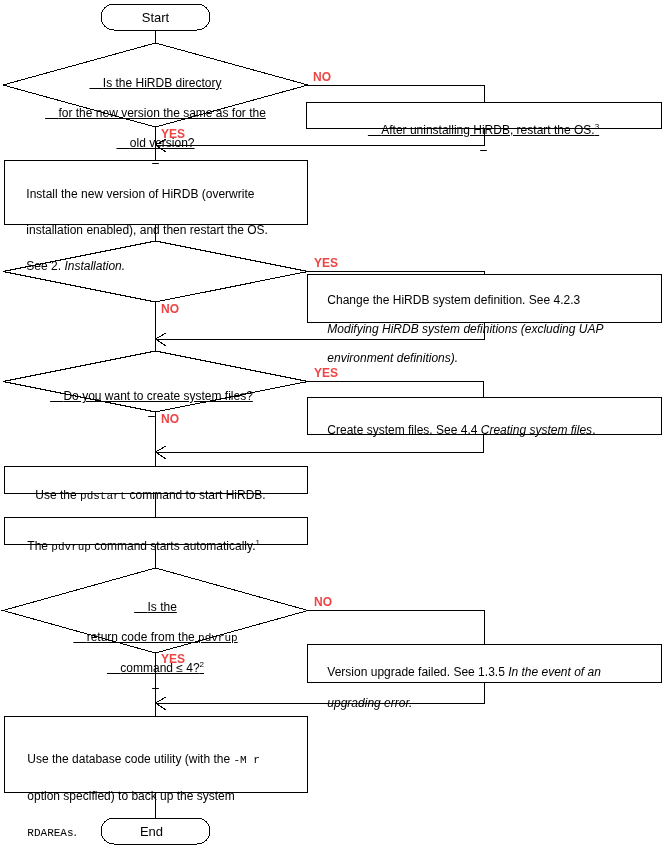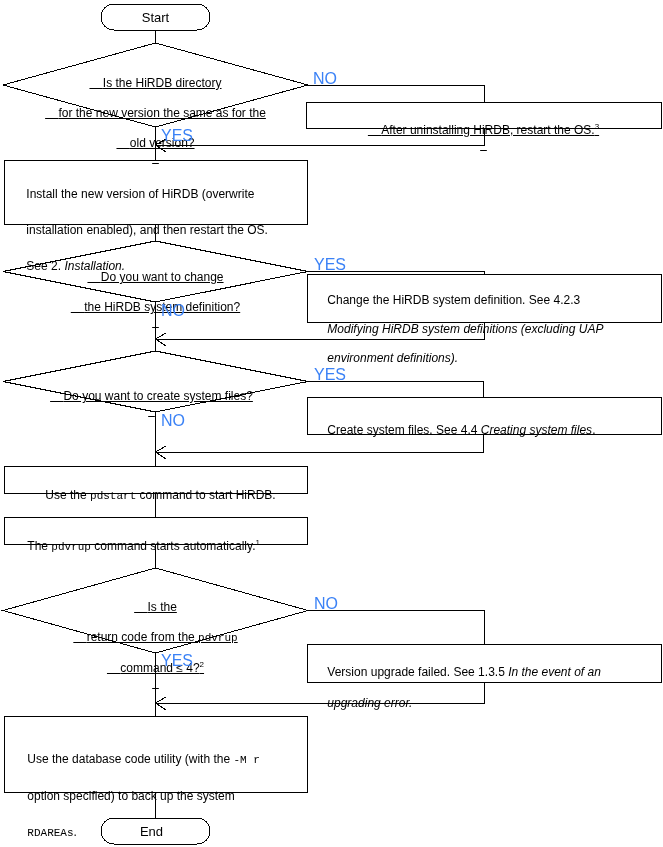--- a/index.html
+++ b/index.html
@@ -66,22 +66,23 @@
     font-style: italic;
   }
   .sup {
     font-size: 8px;
     vertical-align: super;
     line-height: 0;
   }
   .label-yn {
     position: absolute;
     font-family: "Liberation Sans", sans-serif;
-    font-size: 16px;
-    color: #3b82f6;
+    font-size: 12px;
+    color: #ef4444;
+    font-weight: bold;
   }
   .term-label {
     position: absolute;
     font-family: "Liberation Sans", sans-serif;
     font-size: 13px;
     text-align: center;
     color: #000000;
   }
 </style>
 </head>
@@ -168,44 +169,40 @@
   <div class="txt center" style="left:311px; top:108px; width:345px;">
     <span>After uninstalling HiRDB, restart the OS.</span><span class="sup">3</span>
   </div>
 
   <div class="txt left" style="left:13px; top:167px; width:288px; line-height:18px;">
     <span>Install the new version of HiRDB (overwrite</span><br>
     <span>installation enabled), and then restart the OS.</span><br>
     <span>See 2. </span><span class="ital">Installation.</span>
   </div>
 
-  <div class="txt center" style="left:28px; top:255px; width:255px;">
-    <span>Do you want to change</span><br>
-    <span>the HiRDB system definition?</span>
-  </div>
   <div class="label-yn" style="left:314px; top:256px;">YES</div>
   <div class="label-yn" style="left:161px; top:302px;">NO</div>
 
   <div class="txt left" style="left:314px; top:278px; width:342px; line-height:14.5px;">
     <span>Change the HiRDB system definition. See 4.2.3</span><br>
     <span class="ital">Modifying HiRDB system definitions (excluding UAP</span><br>
     <span class="ital">environment definitions).</span>
   </div>
 
   <div class="txt center" style="left:24px; top:374px; width:255px;">
     <span>Do you want to create system files?</span>
   </div>
   <div class="label-yn" style="left:314px; top:366px;">YES</div>
   <div class="label-yn" style="left:161px; top:412px;">NO</div>
 
   <div class="txt left" style="left:314px; top:408px; width:342px;">
     <span>Create system files. See 4.4 </span><span class="ital">Creating system files</span><span>.</span>
   </div>
 
-  <div class="txt left" style="left:32px; top:473px; width:290px;">
+  <div class="txt left" style="left:22px; top:473px; width:290px;">
     <span>Use the </span><span class="mono">pdstart</span><span> command to start HiRDB.</span>
   </div>
 
   <div class="txt left" style="left:14px; top:524px; width:290px;">
     <span>The </span><span class="mono">pdvrup</span><span> command starts automatically.</span><span class="sup">1</span>
   </div>
 
   <div class="txt center" style="left:28px; top:585px; width:255px;">
     <span>Is the</span><br>
     <span>return code from the </span><span class="mono">pdvrup</span><br>

